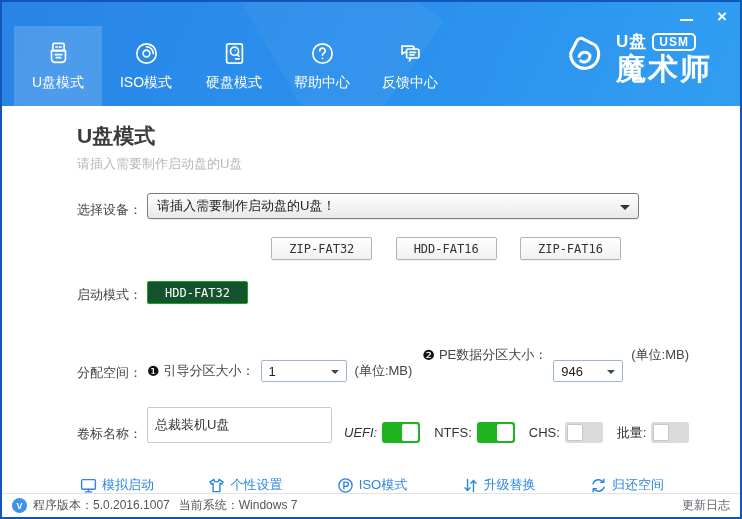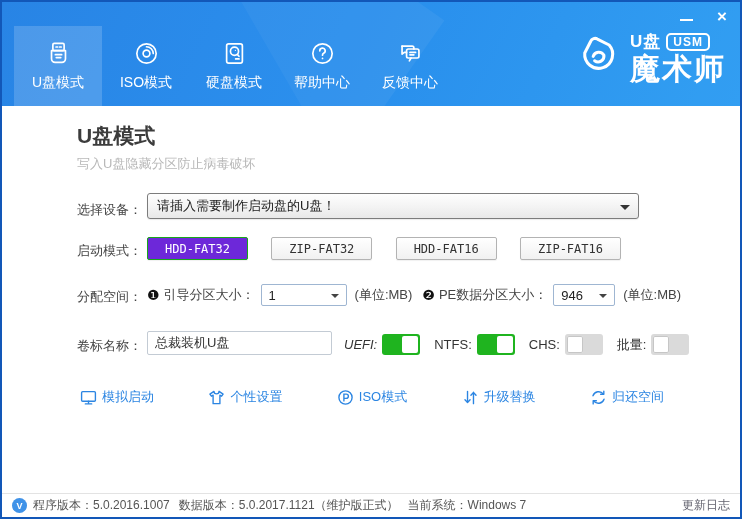--- a/index.html
+++ b/index.html
@@ -33,21 +33,21 @@
   .close-glyph { font-size:17px; line-height:1; font-weight:bold; }
 
   .nav { position:absolute; left:12px; top:24px; display:flex; z-index:4; }
   .nav-item {
     width:88px; height:80px; display:flex; flex-direction:column; align-items:center;
     justify-content:center; gap:7px; color:#fff; font-size:14px; cursor:pointer;
   }
   .nav-item.active { background:rgba(255,255,255,0.17); }
   .nav-item svg { display:block; }
 
-  .logo { position:absolute; right:14px; top:26px; display:flex; align-items:center; gap:4px; color:#fff; z-index:4; }
+  .logo { position:absolute; right:28px; top:26px; display:flex; align-items:center; gap:4px; color:#fff; z-index:4; }
   .logo-text { display:flex; flex-direction:column; line-height:1; }
   .logo-top { display:flex; align-items:center; gap:5px; margin-bottom:3px; }
   .logo-upan { font-size:17px; font-weight:bold; letter-spacing:1px; }
   .logo-badge {
     font-size:12px; font-weight:bold; border:2px solid #fff; border-radius:5px;
     padding:1px 5px; letter-spacing:1px;
   }
   .logo-magic { font-size:30px; font-weight:bold; letter-spacing:2px; }
 
   
@@ -68,41 +68,41 @@
   .combo-arrow {
     position:absolute; right:8px; top:11px; width:0; height:0;
     border-left:5px solid transparent; border-right:5px solid transparent; border-top:5px solid #333;
   }
   .combo-small {
     position:relative; width:86px; height:22px; border:1px solid #9fb6d2; border-radius:2px;
     background:#fff; display:flex; align-items:center; padding:0 18px 0 7px;
     font-size:13px; color:#222; cursor:pointer;
   }
   .combo-small .combo-arrow { right:7px; top:9px; border-left-width:4px; border-right-width:4px; border-top-width:4px; border-top-color:#444; }
-  .combo-small.narrow { width:62px; }
+  .combo-small.narrow { width:70px;margin-top:32px; }
 
   .row-boot { margin-top:18px; }
   .mode-group { display:flex; width:474px; justify-content:space-between; }
   .mode-btn {
     width:101px; height:23px; display:flex; align-items:center; justify-content:center;
     font-family:"DejaVu Sans Mono","Liberation Mono",monospace; font-size:12px;
     border:1px solid #b3b3b3; border-radius:2px; color:#333; cursor:pointer;
     background:linear-gradient(#ffffff,#f1f1f1); box-shadow:0 1px 1px rgba(0,0,0,0.06);
   }
-  .mode-btn.selected { background:#6d28d9; border-color:#19a619; color:#fff; }
+  .mode-btn.selected { background:#14532d; border-color:#19a619; color:#fff;margin-top:44px; }
 
   .row-alloc { margin-top:24px; font-size:13px; color:#444; }
   .alloc-part { display:flex; align-items:center; }
   .bullet { font-size:14px; color:#111; margin-right:4px; }
   .alloc-label { margin-right:6px; }
   .unit { margin-left:8px; margin-right:10px; color:#444; }
 
   .row-volume { margin-top:25px; }
   .text-input {
-    width:185px; height:24px; border:1px solid #c3cbd4; border-radius:2px; background:#fff;
+    width:185px; height:36px; border:1px solid #c3cbd4; border-radius:2px; background:#fff;
     font-size:13px; color:#333; padding:0 7px; font-family:"Liberation Sans","DejaVu Sans",sans-serif;
   }
   .toggles { display:flex; align-items:center; margin-left:12px; }
   .toggle-group { display:flex; align-items:center; margin-left:14px; }
   .toggle-group:first-child { margin-left:0;font-style:italic; }
   .toggle-label { font-size:13px; color:#333; margin-right:5px; }
   .toggle { position:relative; width:38px; height:21px; border-radius:3px; cursor:pointer; }
   .toggle.on { background:#1fb41f; }
   .toggle.off { background:#dadada; }
   .toggle .knob {
@@ -224,21 +224,21 @@
           <span class="logo-upan">U盘</span>
           <span class="logo-badge">USM</span>
         </span>
         <span class="logo-magic">魔术师</span>
       </span>
     </div>
   </div>
 
   <div class="content">
     <div class="page-title">U盘模式</div>
-    <div class="page-subtitle">写入U盘隐藏分区防止病毒破坏</div>
+    <div class="page-subtitle">请插入需要制作启动盘的U盘</div>
 
     <div class="form-row row-device">
       <span class="form-label">选择设备：</span>
       <div class="combo">
         <span>请插入需要制作启动盘的U盘！</span>
         <span class="combo-arrow"></span>
       </div>
     </div>
 
     <div class="form-row row-boot">
@@ -352,18 +352,17 @@
           </svg>
         </span>
         <span>归还空间</span>
       </a>
     </div>
   </div>
 
   <div class="statusbar">
     <span class="v-badge">V</span>
     <span class="status-seg">程序版本：5.0.2016.1007</span>
-    <span class="status-seg">数据版本：5.0.2017.1121（维护版正式）</span>
     <span class="status-seg">当前系统：Windows 7</span>
     <span class="update-link">更新日志</span>
   </div>
 
 </div>
 
 </body></html>

